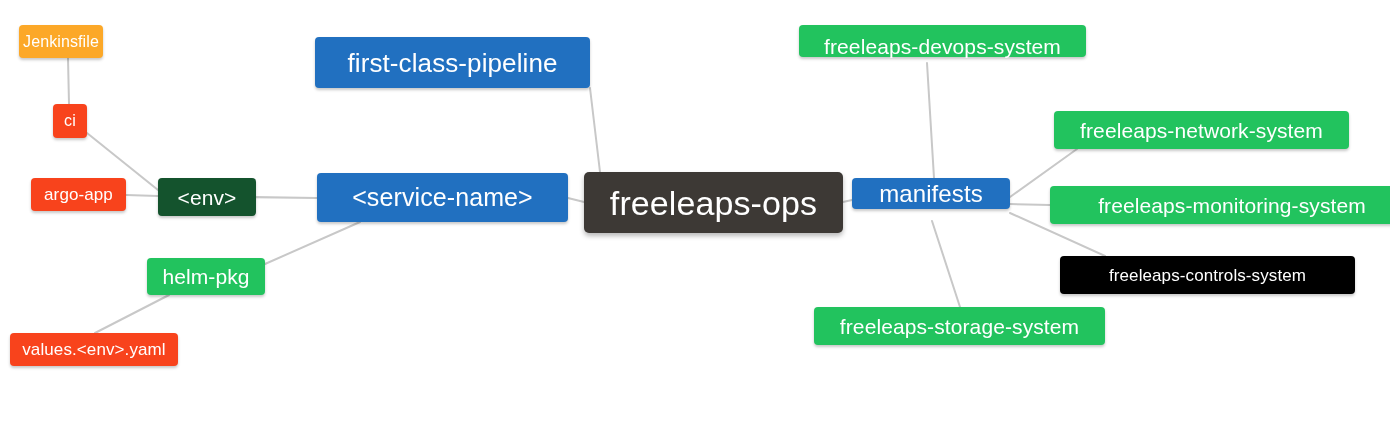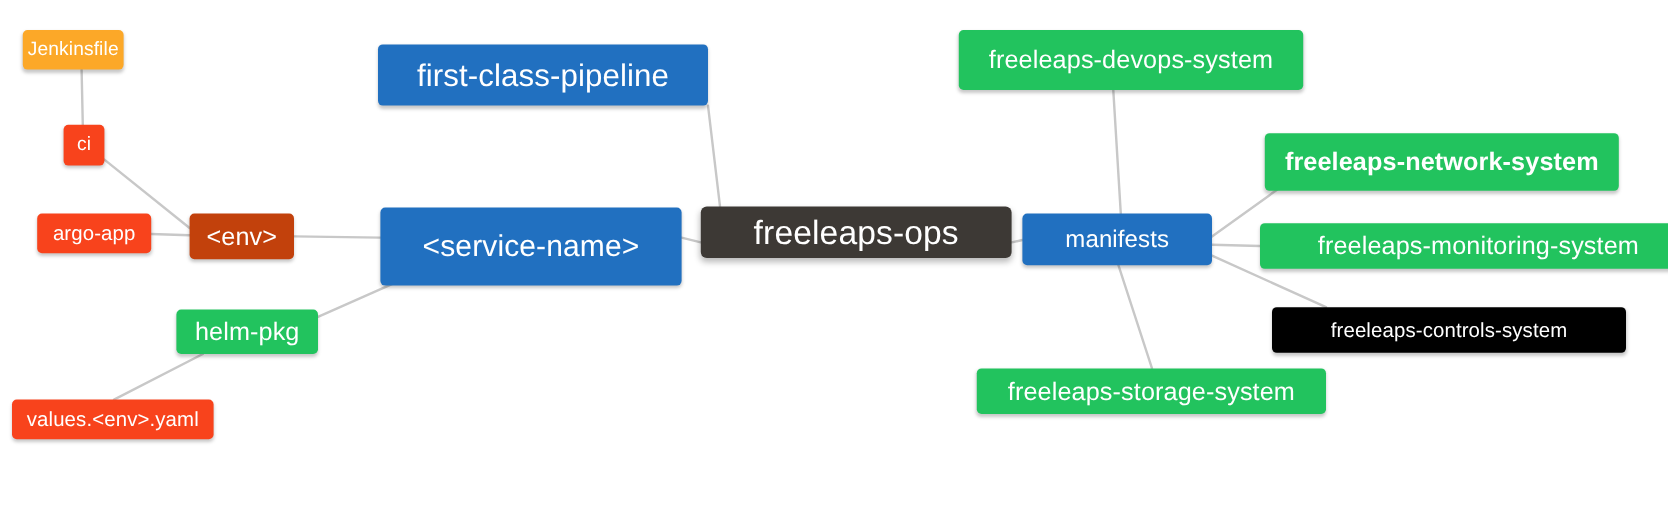--- a/index.html
+++ b/index.html
@@ -60,54 +60,54 @@
       <line x1="158" y1="196" x2="126" y2="195" stroke="#c8c8c8" stroke-width="2" stroke-linecap="round"></line>
       <line x1="69" y1="104" x2="68" y2="58" stroke="#c8c8c8" stroke-width="2" stroke-linecap="round"></line>
       <line x1="169" y1="295" x2="95" y2="333" stroke="#c8c8c8" stroke-width="2" stroke-linecap="round"></line>
       <line x1="934" y1="178" x2="927" y2="63" stroke="#c8c8c8" stroke-width="2" stroke-linecap="round"></line>
       <line x1="1010" y1="197" x2="1077" y2="149" stroke="#c8c8c8" stroke-width="2" stroke-linecap="round"></line>
       <line x1="1010" y1="204" x2="1050" y2="205" stroke="#c8c8c8" stroke-width="2" stroke-linecap="round"></line>
       <line x1="1010" y1="213" x2="1105" y2="256" stroke="#c8c8c8" stroke-width="2" stroke-linecap="round"></line>
       <line x1="932" y1="221" x2="960" y2="307" stroke="#c8c8c8" stroke-width="2" stroke-linecap="round"></line>
     </svg>
   <div id="node-layer">
-      <div class="node root" style="left: 584px; top: 172px; width: 259px; height: 43px; background: rgb(61, 57, 53); font-size: 28px;">
+      <div class="node root" style="left: 584px; top: 172px; width: 259px; height: 61px; background: rgb(61, 57, 53); font-size: 34px;">
         <span>freeleaps-ops</span>
       </div>
-      <div class="node" style="left: 317px; top: 173px; width: 251px; height: 65px; background: rgb(33, 112, 192); font-size: 25px;">
+      <div class="node" style="left: 317px; top: 173px; width: 251px; height: 49px; background: rgb(33, 112, 192); font-size: 25px;">
         <span>&lt;service-name&gt;</span>
       </div>
-      <div class="node" style="left: 852px; top: 178px; width: 158px; height: 43px; background: rgb(33, 112, 192); font-size: 20px;">
+      <div class="node" style="left: 852px; top: 178px; width: 158px; height: 31px; background: rgb(33, 112, 192); font-size: 24px;">
         <span>manifests</span>
       </div>
       <div class="node" style="left: 315px; top: 37px; width: 275px; height: 51px; background: rgb(33, 112, 192); font-size: 26px;">
         <span>first-class-pipeline</span>
       </div>
-      <div class="node" style="left: 158px; top: 178px; width: 87px; height: 38px; background: #c2410c; font-size: 21px;">
+      <div class="node" style="left: 158px; top: 178px; width: 98px; height: 38px; background: #14532d; font-size: 21px;">
         <span>&lt;env&gt;</span>
       </div>
       <div class="node" style="left: 147px; top: 258px; width: 118px; height: 37px; background: rgb(34, 195, 94); font-size: 21px;">
         <span>helm-pkg</span>
       </div>
       <div class="node" style="left: 53px; top: 104px; width: 34px; height: 34px; background: rgb(248, 67, 28); font-size: 16px; text-align: center;">
         <span>ci</span>
       </div>
       <div class="node" style="left: 31px; top: 178px; width: 95px; height: 33px; background: rgb(248, 67, 28); font-size: 17px;">
         <span>argo-app</span>
       </div>
       <div class="node" style="left: 19px; top: 25px; width: 84px; height: 33px; background: rgb(252, 168, 40); font-size: 16px;">
         <span>Jenkinsfile</span>
       </div>
       <div class="node" style="left: 10px; top: 333px; width: 168px; height: 33px; background: rgb(248, 67, 28); font-size: 17px;">
         <span>values.&lt;env&gt;.yaml</span>
       </div>
-      <div class="node" style="left: 799px; top: 25px; width: 287px; height: 50px; background: rgb(34, 195, 94); font-size: 21px;">
+      <div class="node" style="left: 799px; top: 25px; width: 287px; height: 32px; background: rgb(34, 195, 94); font-size: 21px; align-items: flex-end;">
         <span>freeleaps-devops-system</span>
       </div>
-      <div class="node" style="left: 1054px; top: 111px; width: 295px; height: 48px; background: rgb(34, 195, 94); font-size: 21px; font-weight: bold;">
+      <div class="node" style="left: 1054px; top: 111px; width: 295px; height: 38px; background: rgb(34, 195, 94); font-size: 21px;">
         <span>freeleaps-network-system</span>
       </div>
       <div class="node" style="left: 1050px; top: 186px; width: 364px; height: 38px; background: rgb(34, 195, 94); font-size: 21px;">
         <span>freeleaps-monitoring-system</span>
       </div>
       <div class="node" style="left: 1060px; top: 256px; width: 295px; height: 38px; background: #000000; font-size: 17px;">
         <span>freeleaps-controls-system</span>
       </div>
       <div class="node" style="left: 814px; top: 307px; width: 291px; height: 38px; background: rgb(34, 195, 94); font-size: 21px; align-items: center;">
         <span>freeleaps-storage-system</span>

